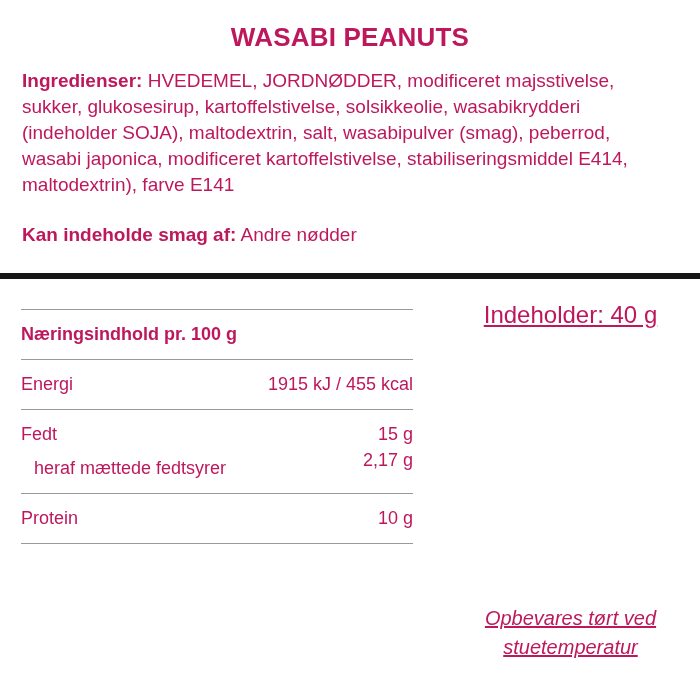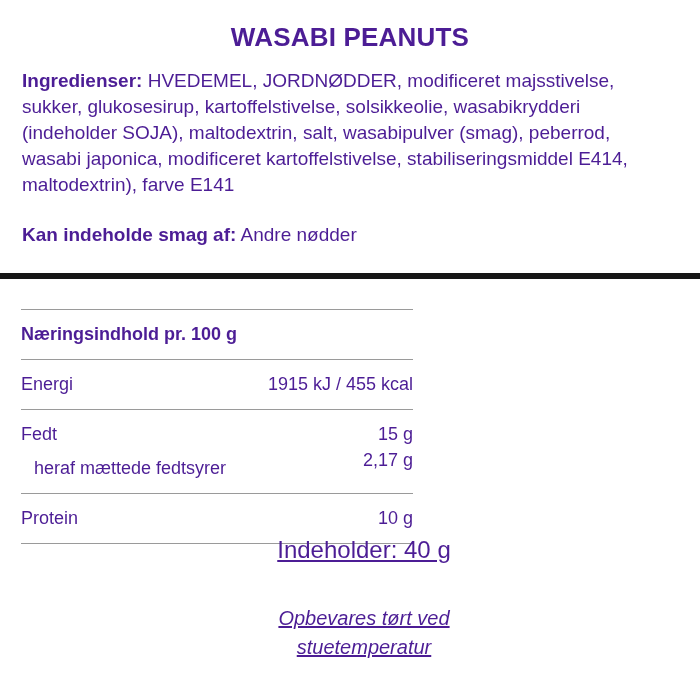--- a/index.html
+++ b/index.html
@@ -3,21 +3,21 @@
 <meta charset="utf-8">
 <style>
   html, body { margin: 0; padding: 0; background: #ffffff; }
   .page {
     position: relative;
     width: 700px;
     height: 700px;
     background: #ffffff;
     overflow: hidden;
     font-family: "Liberation Sans", "DejaVu Sans", sans-serif;
-    color: #4c1d95;
+    color: #be185d;
   }
   .title {
     margin: 22px 0 0 0;
     text-align: center;
     font-size: 26px;
     line-height: 31px;
     font-weight: 700;
     letter-spacing: 0.2px;
   }
   .para {
@@ -33,21 +33,20 @@
     margin-top: 25px;
     width: 100%;
     height: 6px;
     background: #161616;
   }
   .main {
     display: flex;
     margin-top: 30px;
     height: 353px;
     align-items: stretch;
-    flex-direction: column;
   }
   .ntable {
     width: 392px;
     margin-left: 21px;
     font-size: 18px;
     border-top: 1px solid #9a9a9a;
     box-sizing: border-box;
   }
   .ngroup {
     border-bottom: 1px solid #9a9a9a;

